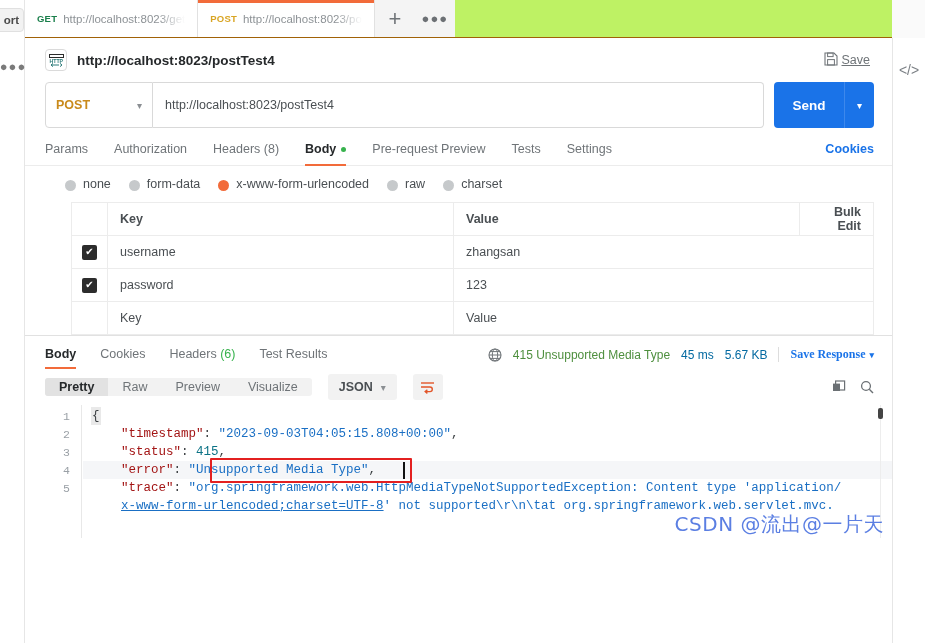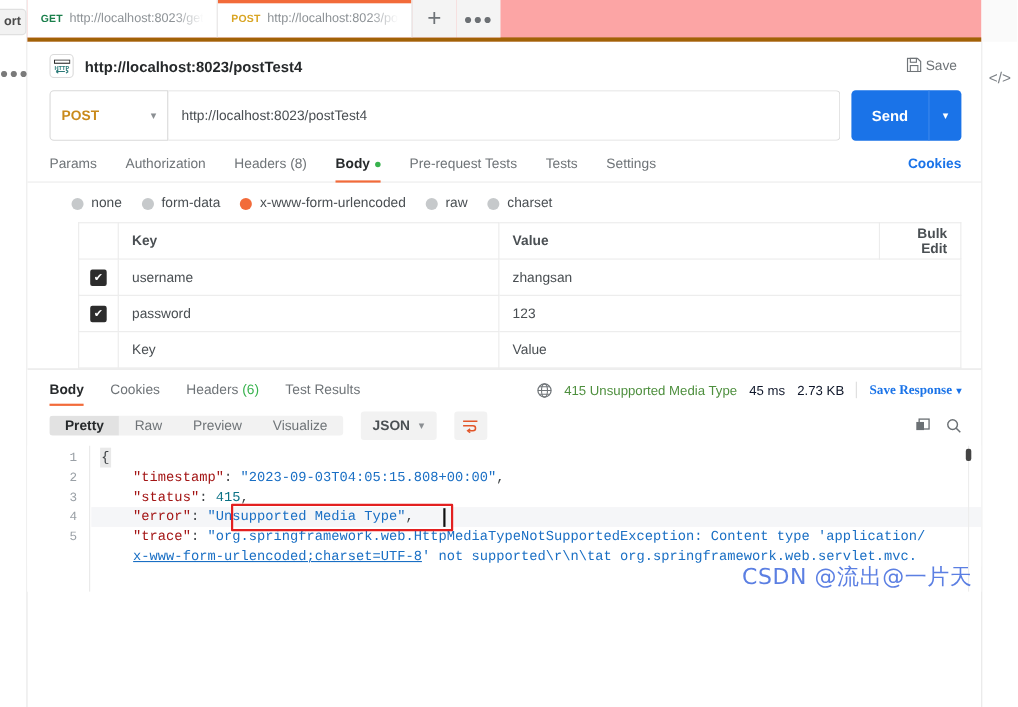--- a/index.html
+++ b/index.html
@@ -39,21 +39,21 @@
   }
   .right-rail .code-icon {
     position:absolute; left:4px; top:22px; width:24px; height:20px;
     display:flex; align-items:center; justify-content:center;
     color:#7c8186; font-size:14px;
   }
 
   
   .tabstrip {
     position:absolute; left:25px; top:0; right:33px; height:38px;
-    background:#fca5a5; border-bottom:4px solid #a16207;
+    background:#bef264; border-bottom:1px solid #a16207;
     display:flex; align-items:stretch;
   }
   .tab {
     position:relative; display:flex; align-items:center; gap:6px;
     padding:0 12px; max-width:180px; min-width:150px;
     background:#f4f4f4; border-right:1px solid #e1e1e1;
     cursor:pointer; overflow:hidden; white-space:nowrap;
   }
   .tab.inactive { background:#ffffff; }
   .tab.active { background:#ffffff; }
@@ -91,21 +91,21 @@
   .http-badge {
     width:22px; height:22px; border-radius:4px; background:#ffffff;
     border:1px solid #dadada; display:flex; align-items:center;
     justify-content:center; margin-right:10px; flex:0 0 auto;
   }
   .http-badge svg { display:block; }
   .req-title { font-size:13.5px; font-weight:700; color:#26292b; }
   .spacer { flex:1 1 auto; }
   .save-btn {
     display:flex; align-items:center; gap:4px; color:#6f7478;
-    font-size:12.5px; cursor:pointer; padding:4px 4px;
+    font-size:12.5px; cursor:pointer; padding:4px 4px;text-decoration:underline;
   }
 
   
   .urlrow {
     display:flex; align-items:stretch; gap:10px;
     padding:0 18px 0 20px; height:46px; flex:0 0 auto;
   }
   .method-select {
     width:108px; border:1px solid #d9d9d9; border-radius:4px 0 0 4px;
     background:#fff; display:flex; align-items:center; cursor:pointer;
@@ -209,21 +209,21 @@
     content:""; position:absolute; left:0; right:12px; bottom:0; height:2.5px;
     background:#f26b3a;
   }
   .resp-tab .cnt { color:#37b24d; }
   .resp-meta {
     margin-left:auto; display:flex; align-items:center; gap:11px;
     padding-bottom:7px; font-size:12px;
   }
   .globe-icon { color:#6f7478; display:flex; align-items:center; }
   .resp-status { color:#4e8f3e; }
-  .resp-time, .resp-size { color:#0f172a; }
+  .resp-time, .resp-size { color:#0369a1; }
   .meta-sep { width:1px; height:15px; background:#ddd; }
   .save-resp { color:#1a73e8; font-weight:700; cursor:pointer;font-family:Liberation Serif, serif; }
   .save-resp .caret { font-size:9px; margin-left:4px; color:#1a73e8; }
 
   
   .viewrow {
     display:flex; align-items:center; gap:8px; height:36px;
     padding:0 18px 0 20px; flex:0 0 auto;
   }
   .segwrap { display:flex; background:#f2f2f2; border-radius:3px; overflow:hidden; }
@@ -360,21 +360,21 @@
         <div class="send-btn">Send</div>
         <div class="send-caret">▾</div>
       </div>
     </div>
 
     <div class="reqtabs">
       <div class="rtab"><span>Params</span></div>
       <div class="rtab"><span>Authorization</span></div>
       <div class="rtab"><span>Headers (8)</span></div>
       <div class="rtab active"><span>Body</span><span class="dot"></span></div>
-      <div class="rtab"><span>Pre-request Tests</span></div>
+      <div class="rtab"><span>Pre-request Preview</span></div>
       <div class="rtab"><span>Tests</span></div>
       <div class="rtab"><span>Settings</span></div>
       <div class="cookies-link">Cookies</div>
     </div>
 
     <div class="bodytypes">
       <div class="radio">
         <span class="bullet"></span>
         <span class="rlabel">none</span>
       </div>
@@ -443,21 +443,21 @@
         <div class="resp-meta">
           <span class="globe-icon">
             <svg width="14" height="14" viewBox="0 0 14 14">
               <circle cx="7" cy="7" r="6" fill="none" stroke="#6f7478" stroke-width="1.1"></circle>
               <ellipse cx="7" cy="7" rx="2.7" ry="6" fill="none" stroke="#6f7478" stroke-width="1"></ellipse>
               <path d="M1 7 h12 M2 3.6 h10 M2 10.4 h10" stroke="#6f7478" stroke-width="1"></path>
             </svg>
           </span>
           <span class="resp-status">415 Unsupported Media Type</span>
           <span class="resp-time">45 ms</span>
-          <span class="resp-size">2.73 KB</span>
+          <span class="resp-size">5.67 KB</span>
           <span class="meta-sep"></span>
           <span class="save-resp">
             <span>Save Response</span><span class="caret">▾</span>
           </span>
         </div>
       </div>
 
       <div class="viewrow">
         <div class="segwrap">
           <div class="seg active">Pretty</div>

